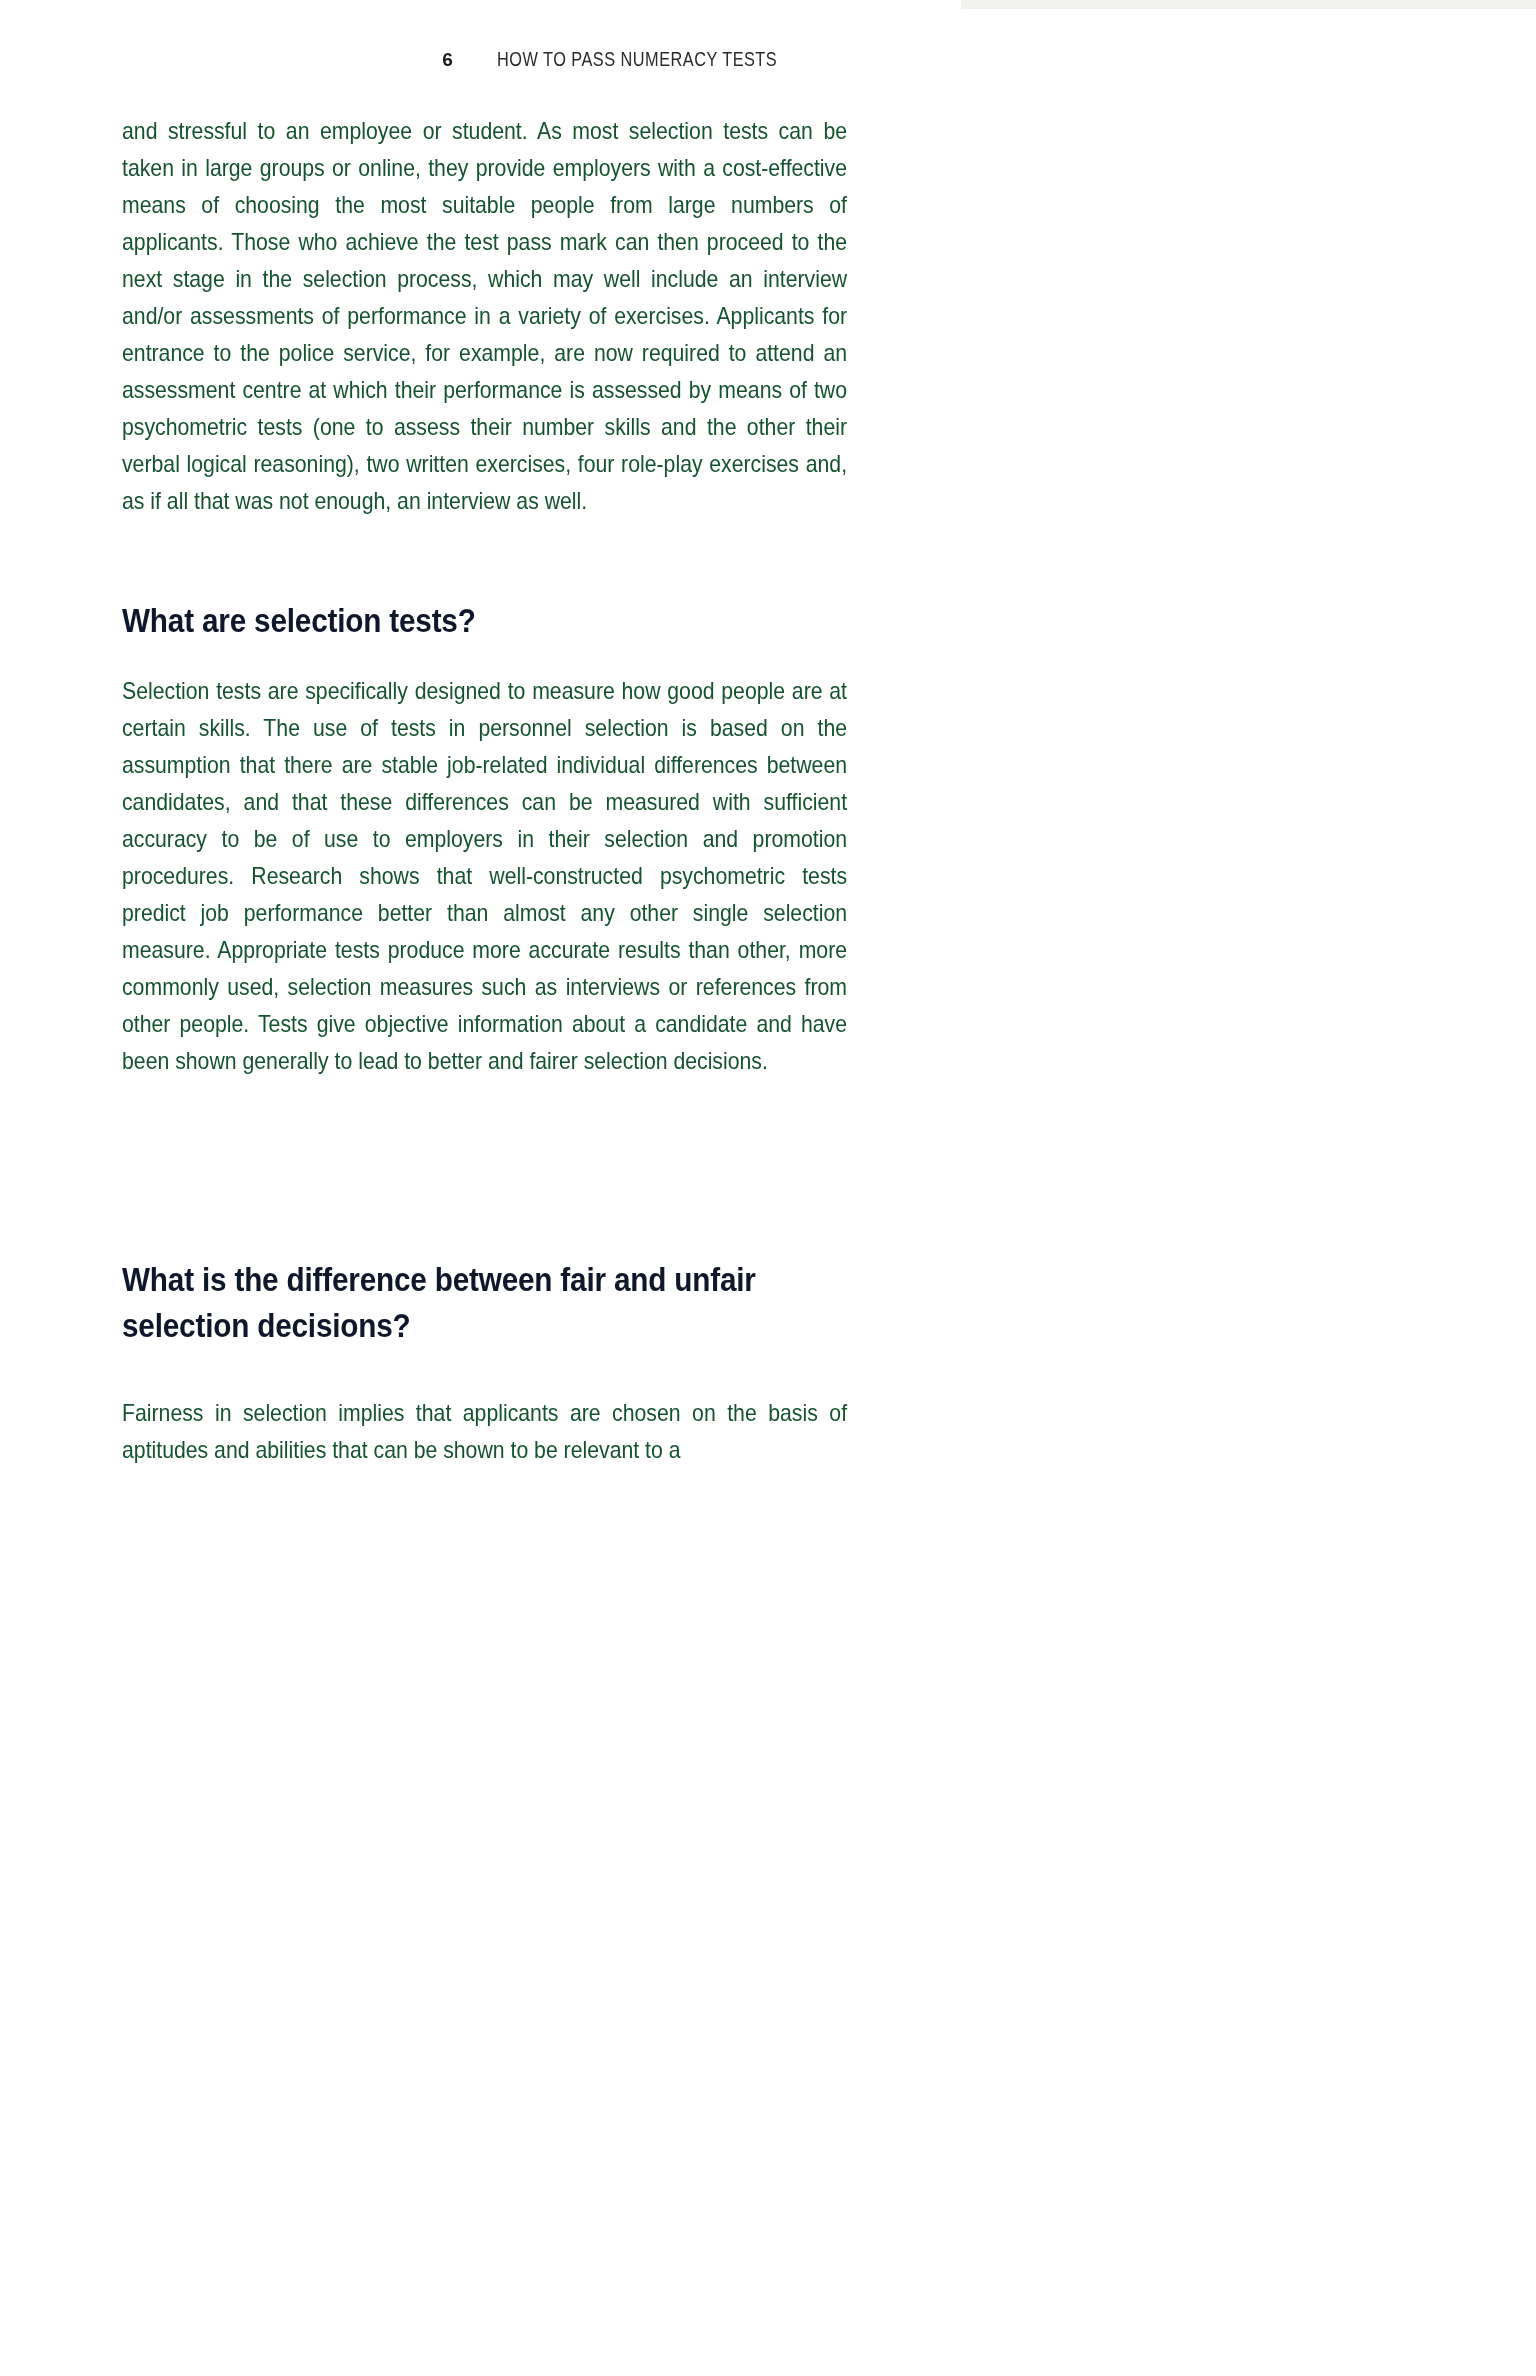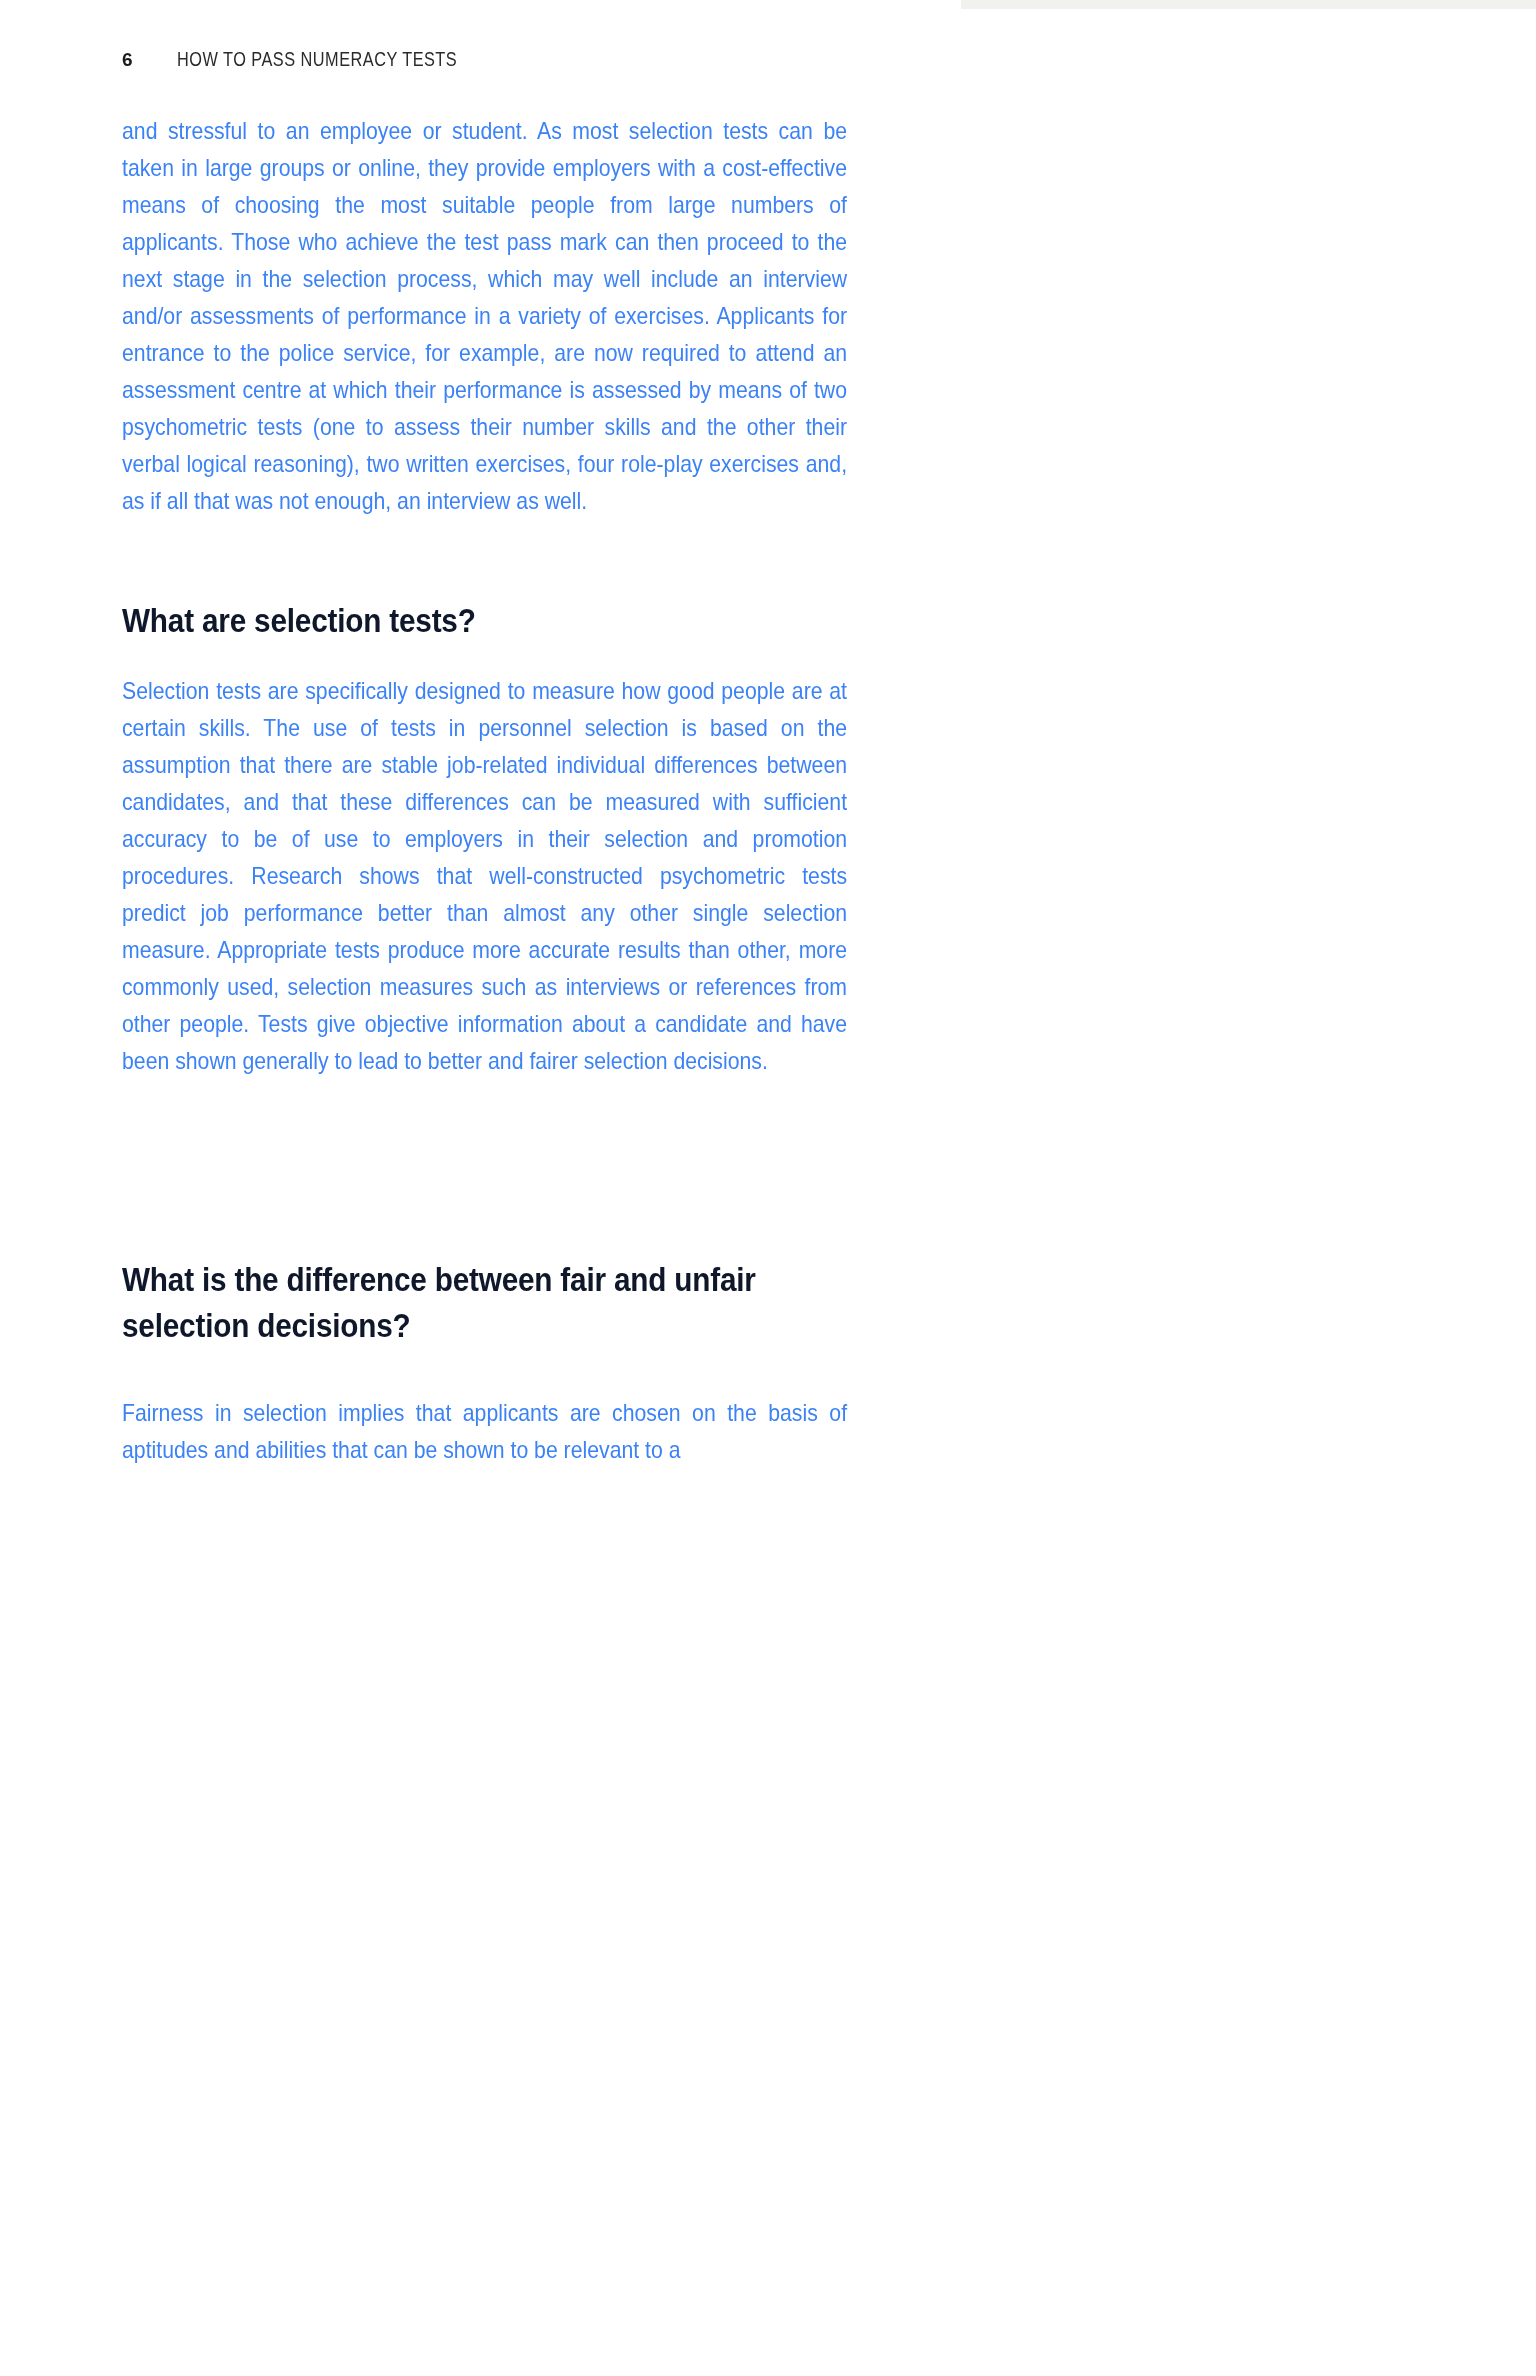--- a/index.html
+++ b/index.html
@@ -50,20 +50,21 @@
   }
 
   
   .running-head {
     position: absolute;
     left: 0;
     top: 48px;
     width: 725px;
     height: 28.5px;
     white-space: nowrap;
+    text-align: right;
   }
   .folio {
     display: inline-block;
     font-weight: 700;
     font-size: 19px;
     color: #1b1b1b;
     letter-spacing: 0px;
     vertical-align: baseline;
   }
   .running-title {
@@ -75,21 +76,21 @@
     transform: scaleX(0.80);
     transform-origin: left center;
     vertical-align: baseline;
   }
 
   
   .body-block {
     position: absolute;
     left: 0;
     width: 725px;
-    color: #3b82f6;
+    color: #14532d;
     font-size: 24px;
     line-height: 37px;
     text-align: justify;
     text-justify: inter-word;
   }
   .body-block p {
     margin: 0;
   }
   
   .cond {

